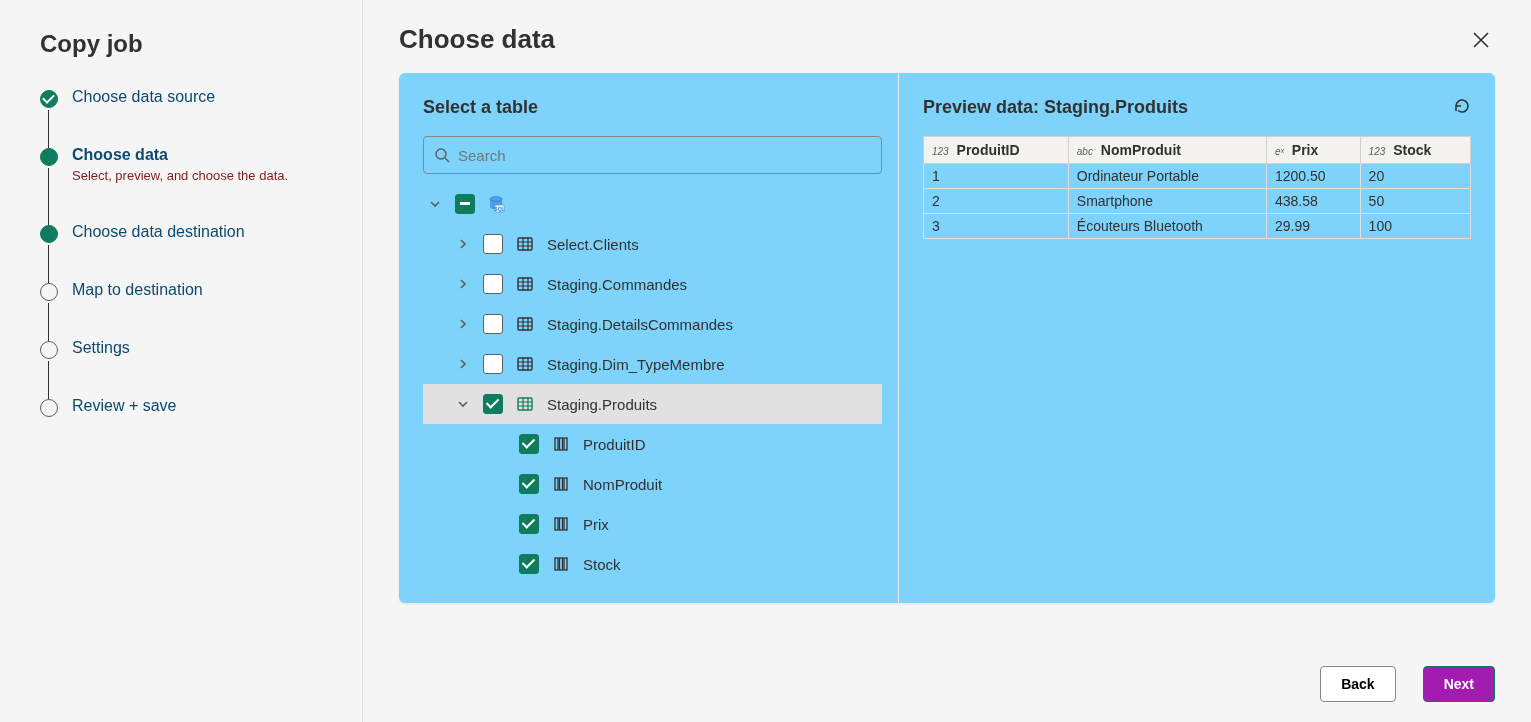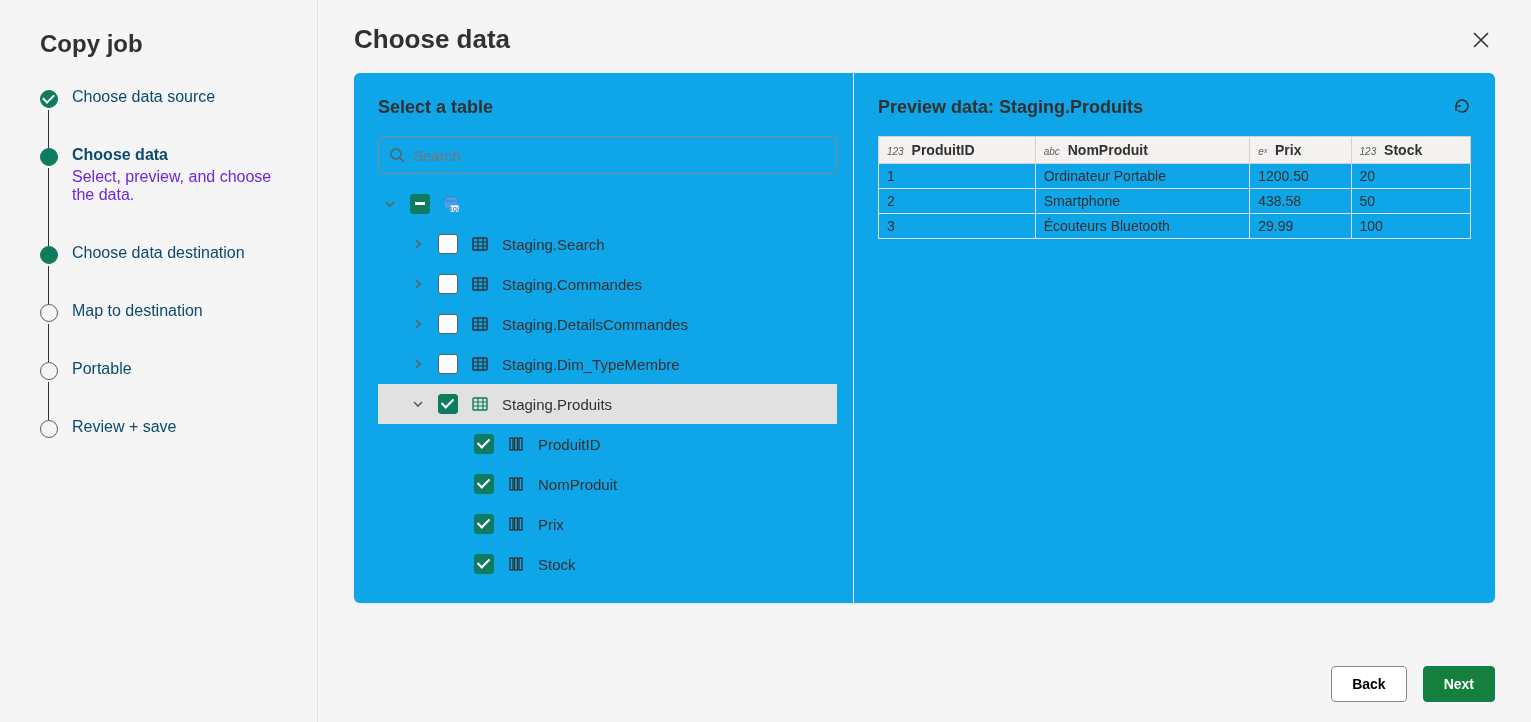--- a/index.html
+++ b/index.html
@@ -8,21 +8,21 @@
     font-size: 14px;
     color: #323130;
     background: #f5f5f5;
     width: 1531px;
     height: 722px;
     overflow: hidden;
     display: flex;
   }
   
   .sidebar {
-    width: 318px;
+    width: 363px;
     padding: 30px 20px 36px 40px;
     background: #f5f5f5;
     border-right: 1px solid #e1e1e1;
   }
   .sidebar-title {
     font-size: 24px;
     font-weight: 700;
     margin-bottom: 30px;
   }
   .steps { list-style: none; }
@@ -69,22 +69,22 @@
   .step.filled .step-bullet {
     background: #0f7b5f;
     border-color: #0f7b5f;
   }
   .step-label {
     font-size: 16px;
     color: #0c4a6e;
   }
   .step.active .step-label { font-weight: 700; }
   .step-sub {
-    font-size: 16px;
-    color: #6d28d9;
+    font-size: 13px;
+    color: #7f1d1d;
     margin-top: 4px;
   }
   
   .main {
     flex: 1;
     display: flex;
     flex-direction: column;
     background: #f5f5f5;
     position: relative;
   }
@@ -99,21 +99,21 @@
     font-weight: 700;
   }
   .close-btn {
     width: 28px; height: 28px;
     display: flex; align-items: center; justify-content: center;
     cursor: pointer;
     color: #323130;
   }
   .content-card {
     margin: 0 36px;
-    background: #0ea5e9;
+    background: #7dd3fc;
     border-radius: 6px;
     box-shadow: 0 1px 3px rgba(0,0,0,0.08);
     display: flex;
     height: 530px;
   }
   .left-pane {
     width: 500px;
     border-right: 1px solid #edebe9;
     padding: 24px 16px 16px 24px;
     display: flex;
@@ -251,34 +251,34 @@
   table.preview td {
     padding: 4px 8px;
     border: 1px solid #e1dfdd;
   }
   
   .footer {
     position: absolute;
     bottom: 20px;
     right: 36px;
     display: flex;
-    gap: 16px;
+    gap: 27px;
   }
   .btn {
     height: 36px;
     padding: 0 20px;
     border-radius: 4px;
     font-size: 14px;
     font-weight: 600;
     cursor: pointer;
     border: 1px solid #8a8886;
     background: #fff;
   }
   .btn.primary {
-    background: #15803d;
+    background: #a21caf;
     border-color: #0f7b5f;
     color: #fff;
   }
   .sql-badge {
     width: 18px; height: 18px;
     position: relative;
     display:inline-flex;
     align-items:center;
     justify-content:center;
   }
@@ -301,21 +301,21 @@
       <li class="step filled">
         <span class="step-bullet"></span>
         <div class="step-label">Choose data destination</div>
       </li>
       <li class="step pending">
         <span class="step-bullet"></span>
         <div class="step-label">Map to destination</div>
       </li>
       <li class="step pending">
         <span class="step-bullet"></span>
-        <div class="step-label">Portable</div>
+        <div class="step-label">Settings</div>
       </li>
       <li class="step pending">
         <span class="step-bullet"></span>
         <div class="step-label">Review + save</div>
       </li>
     </ul>
 </aside>
 
 <main class="main">
   <div class="main-header">
@@ -364,21 +364,21 @@
                   <path d="M5 3 L9 7 L5 11" stroke="currentColor" stroke-width="1.6" fill="none"></path>
                 </svg>
               </span>
               <span class="cb "></span>
               <span class="icon-slot">
                 <svg width="18" height="18" viewBox="0 0 18 18">
                   <rect x="2" y="3" width="14" height="12" rx="1" stroke="currentColor" stroke-width="1.4" fill="none"></rect>
                   <path d="M2 7 H16 M2 11 H16 M7 3 V15 M12 3 V15" stroke="currentColor" stroke-width="1.2"></path>
                 </svg>
               </span>
-              <span class="node-label">Staging.Search</span>
+              <span class="node-label">Select.Clients</span>
             </div>
             <div class="tree-row indent-1">
               <span class="expander">
                 <svg width="14" height="14" viewBox="0 0 14 14">
                   <path d="M5 3 L9 7 L5 11" stroke="currentColor" stroke-width="1.6" fill="none"></path>
                 </svg>
               </span>
               <span class="cb "></span>
               <span class="icon-slot">
                 <svg width="18" height="18" viewBox="0 0 18 18">

